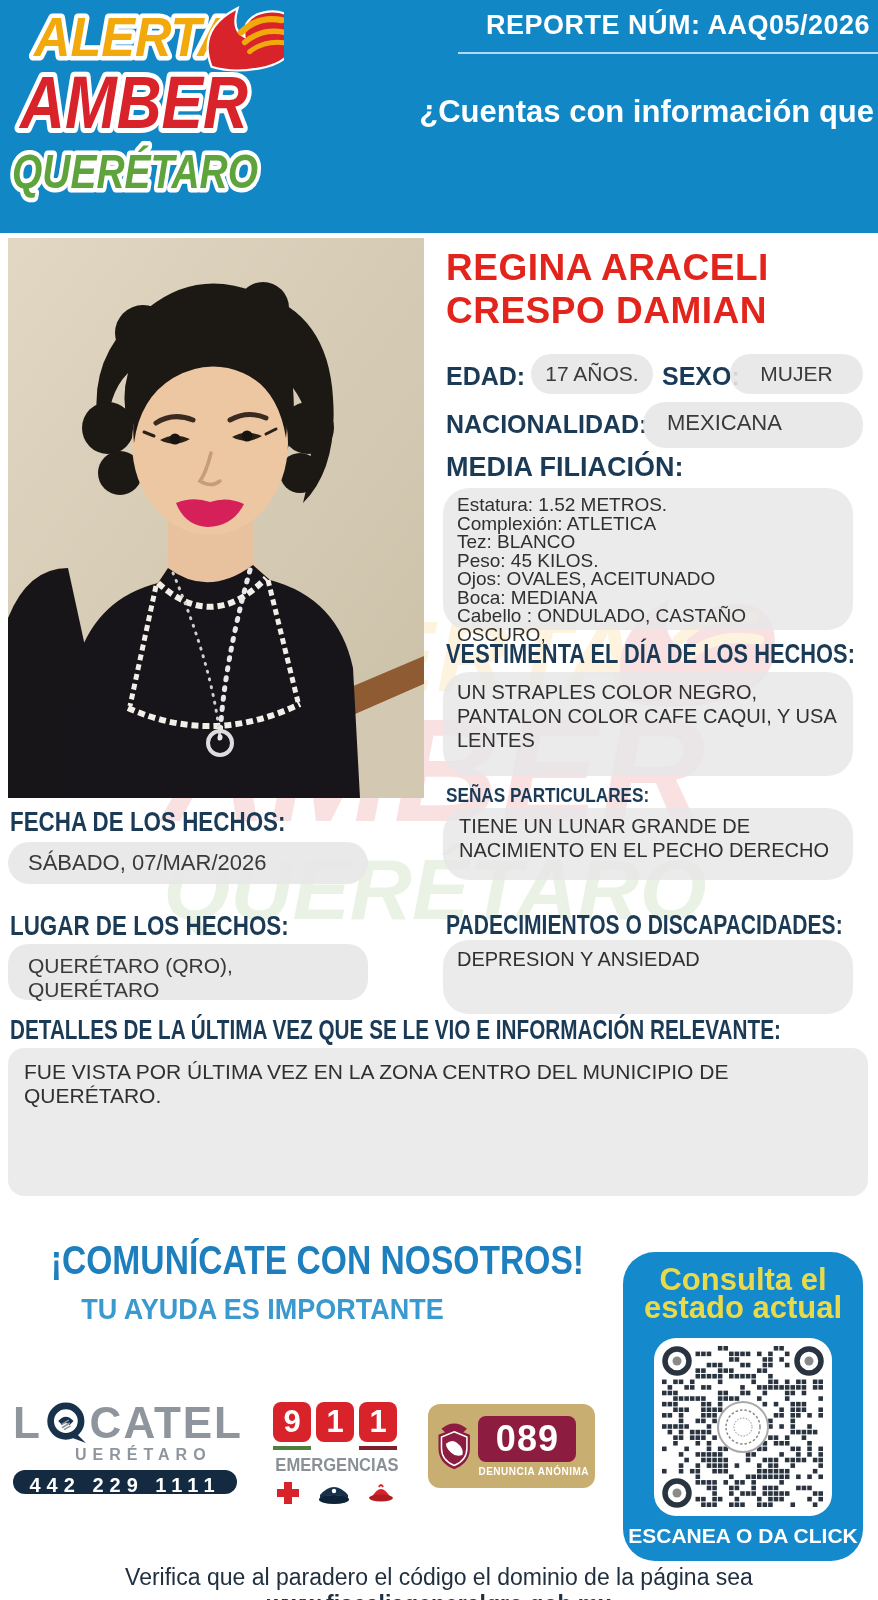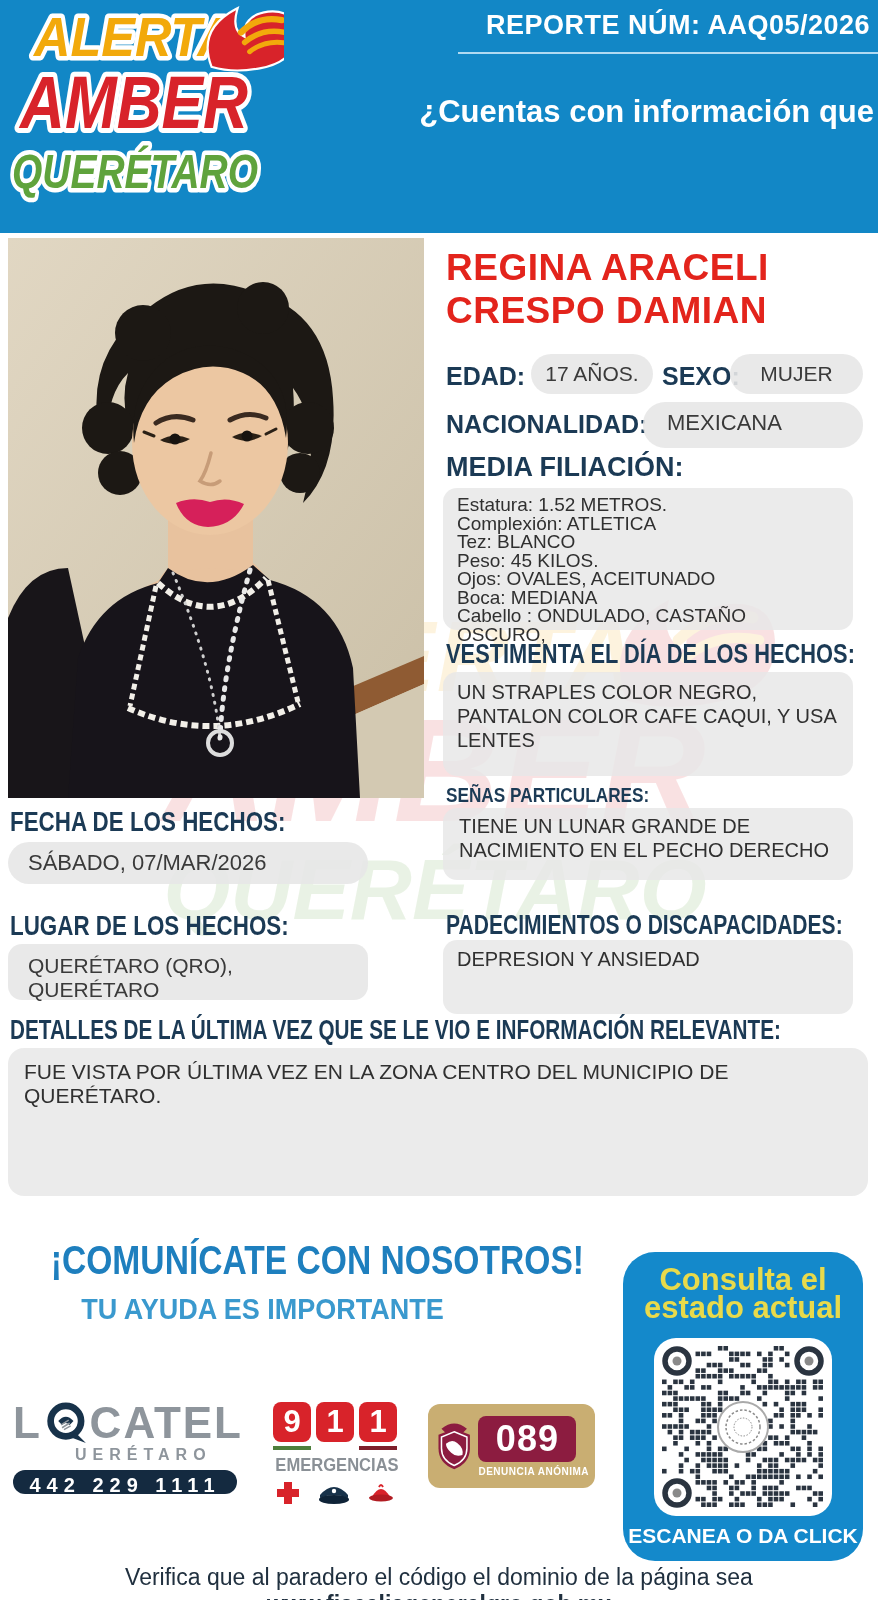--- a/index.html
+++ b/index.html
@@ -17,21 +17,21 @@
   
   .watermark{position:absolute;left:50px;top:606px;width:770px;text-align:center;opacity:.13;
           font-style:italic;font-weight:900;pointer-events:none;line-height:1;}
   .wm1{font-size:100px;color:#F2A90B;letter-spacing:2px;}
   .wm2{font-size:146px;color:#D8232A;letter-spacing:2px;margin-top:-8px;}
   .wm3{font-size:86px;color:#5FA33C;margin-top:2px;}
   .wm-ribbon{position:absolute;right:36px;top:-18px;}
   
   .lbl{position:absolute;color:#1B3A55;font-weight:800;white-space:nowrap;}
   .cond{display:inline-block;transform:scaleX(.8);transform-origin:left center;white-space:nowrap;}
-  .box{position:absolute;background:rgba(231,231,231,.84);border-radius:14px;color:#303030;}
+  .box{position:absolute;background:rgba(231,231,231,.84);border-radius:26px;color:#303030;}
   .pill{position:absolute;background:rgba(231,231,231,.9);border-radius:22px;color:#3a3a3a;}
   .photo{position:absolute;left:8px;top:238px;width:416px;height:560px;}
   .name{position:absolute;left:446px;top:246px;font-size:37px;font-weight:700;color:#E3241C;
         line-height:43px;letter-spacing:.5px;}
   
   .comunicate{position:absolute;left:0;top:1238px;width:525px;text-align:center;color:#1E7FBE;
         font-size:40px;font-weight:900;}
   .comunicate .cond{transform-origin:center;transform:scaleX(.84);}
   .tuayuda{position:absolute;left:0;top:1292px;width:525px;text-align:center;color:#3A99CE;
         font-size:30px;font-weight:700;}
@@ -186,21 +186,21 @@
   <div class="box" style="left:443px;top:808px;width:410px;height:72px;padding:6px 16px;font-size:20px;line-height:24px;box-sizing:border-box;">TIENE UN LUNAR GRANDE DE NACIMIENTO EN EL PECHO DERECHO</div>
 
   <div class="lbl" style="left:10px;top:806px;font-size:28px;">
     <span class="cond">FECHA DE LOS HECHOS:</span>
   </div>
   <div class="pill" style="left:8px;top:842px;width:360px;height:42px;font-size:22px;line-height:42px;padding-left:20px;box-sizing:border-box;">SÁBADO, 07/MAR/2026</div>
 
   <div class="lbl" style="left:10px;top:910px;font-size:28px;">
     <span class="cond">LUGAR DE LOS HECHOS:</span>
   </div>
-  <div class="pill" style="left:8px;top:944px;width:360px;height:56px;font-size:21px;line-height:24px;padding:10px 0 0 20px;border-radius:14px;box-sizing:border-box;">QUERÉTARO (QRO), QUERÉTARO</div>
+  <div class="pill" style="left:8px;top:944px;width:360px;height:56px;font-size:21px;line-height:24px;padding:10px 0 0 20px;border-radius:20px;box-sizing:border-box;">QUERÉTARO (QRO), QUERÉTARO</div>
 
   <div class="lbl" style="left:446px;top:910px;font-size:27px;">
     <span class="cond" style="transform:scaleX(.78);">PADECIMIENTOS O DISCAPACIDADES:</span>
   </div>
   <div class="box" style="left:443px;top:940px;width:410px;height:74px;padding:8px 14px;font-size:20px;box-sizing:border-box;">DEPRESION Y ANSIEDAD</div>
 
   <div class="lbl" style="left:10px;top:1014px;font-size:28px;">
     <span class="cond" style="transform:scaleX(.74);">DETALLES DE LA ÚLTIMA VEZ QUE SE LE VIO E INFORMACIÓN RELEVANTE:</span>
   </div>
   <div class="box" style="left:8px;top:1048px;width:860px;height:148px;padding:12px 16px;font-size:21px;border-radius:16px;box-sizing:border-box;">FUE VISTA POR ÚLTIMA VEZ EN LA ZONA CENTRO DEL MUNICIPIO DE QUERÉTARO.</div>

